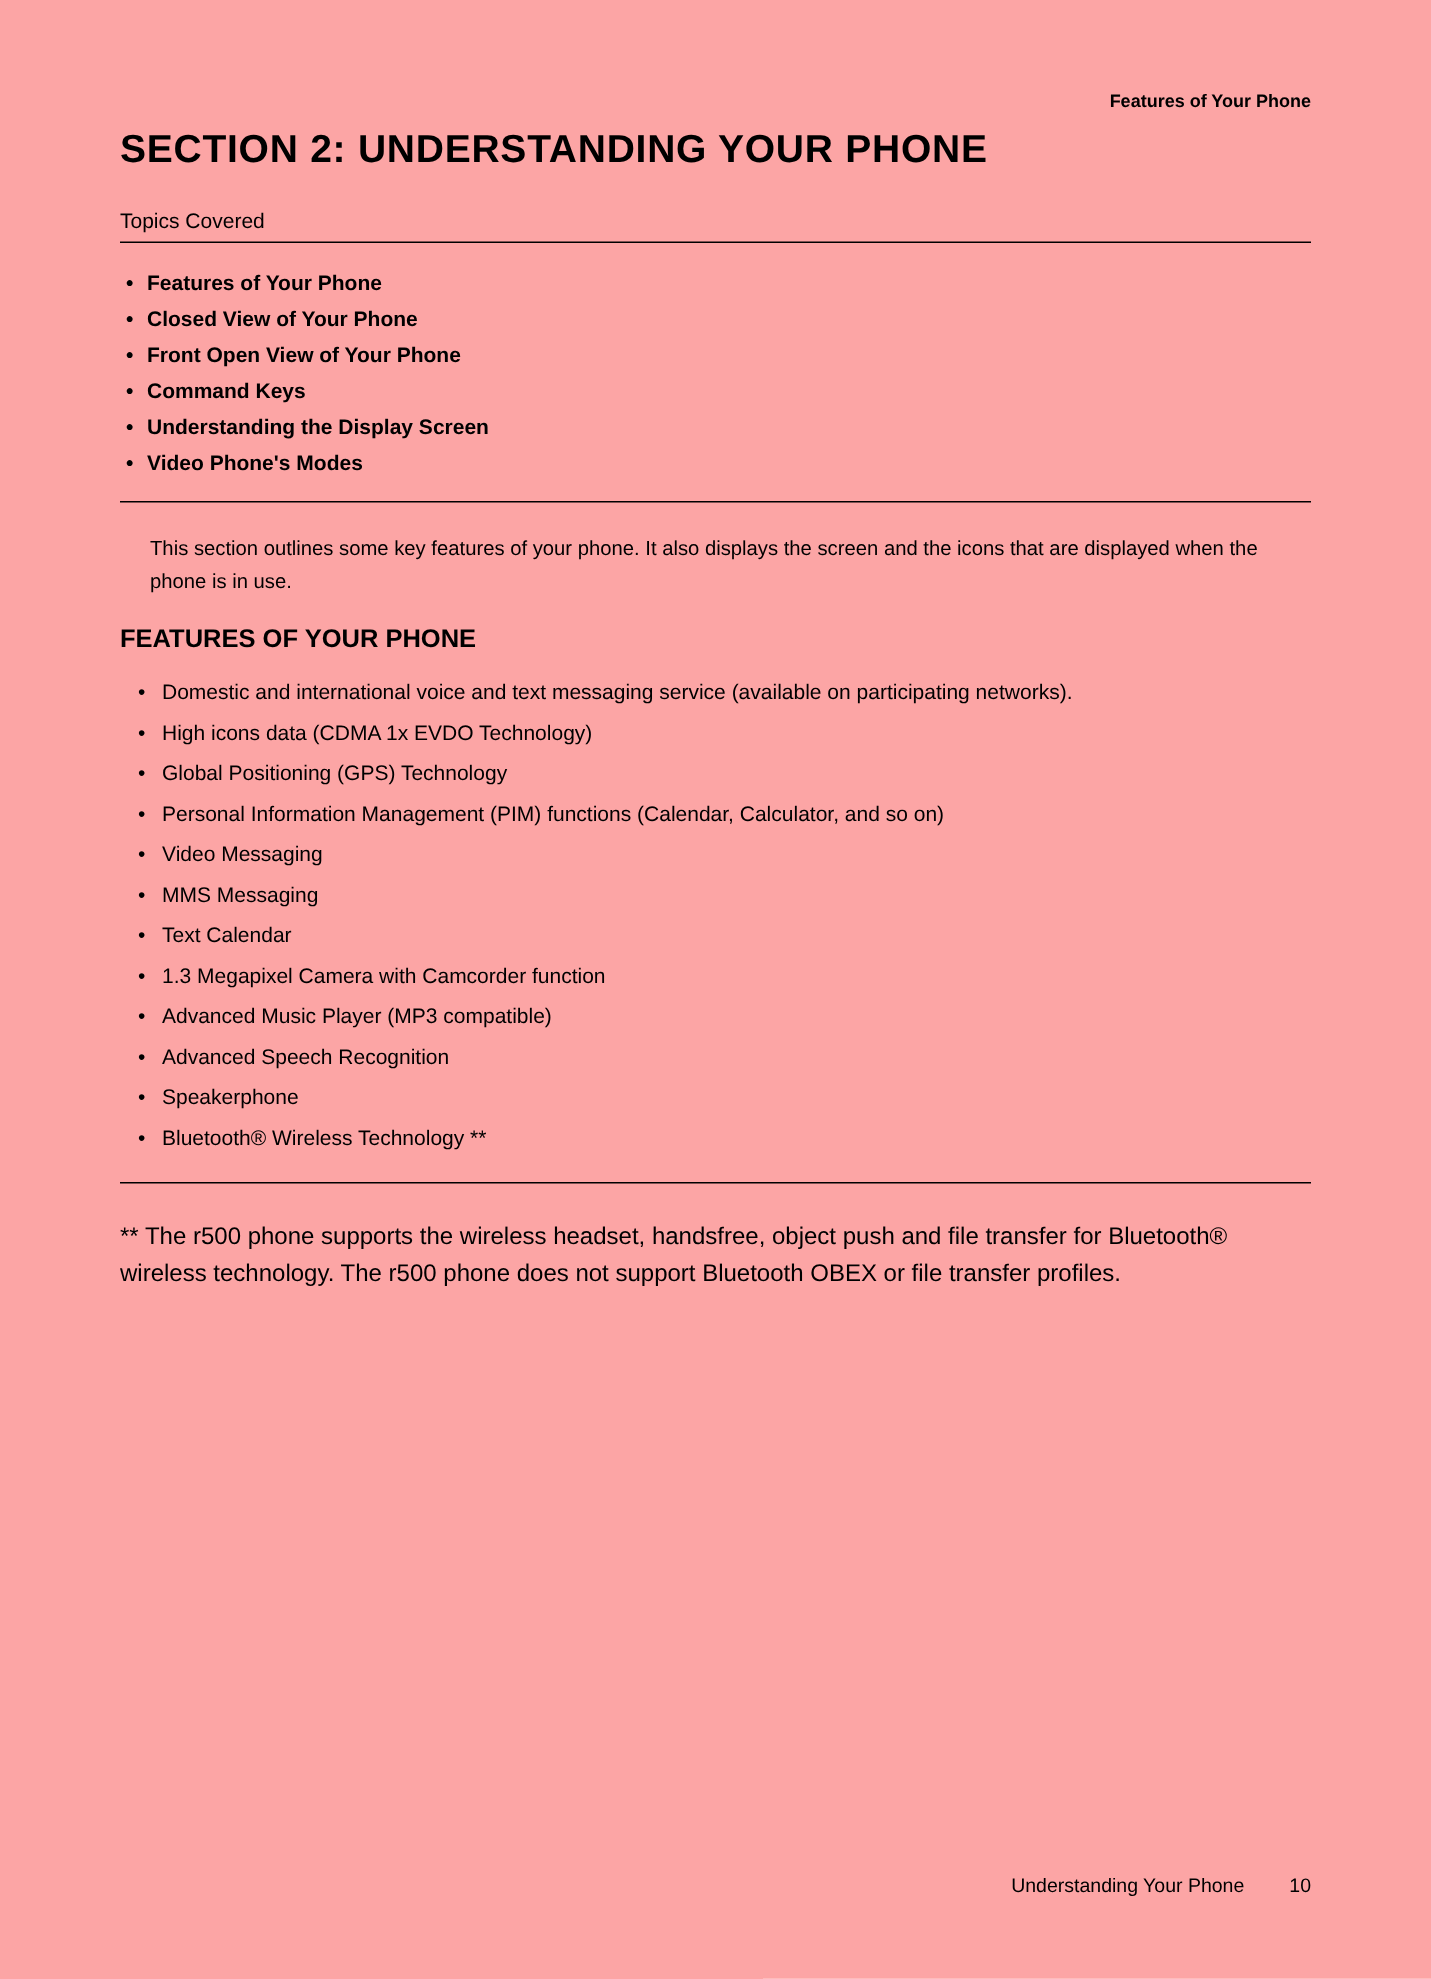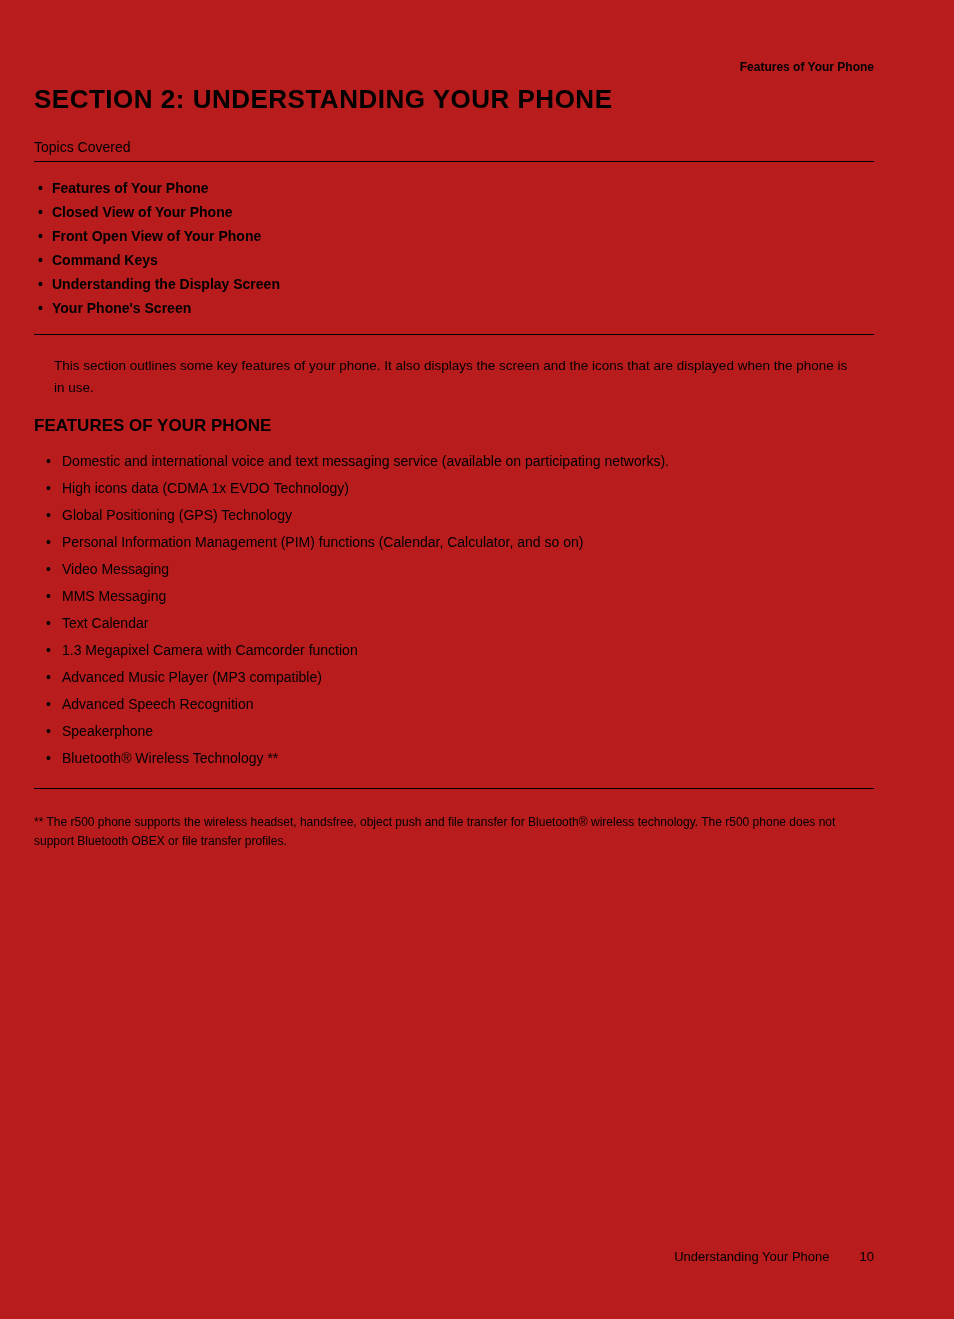--- a/index.html
+++ b/index.html
@@ -13,22 +13,22 @@
       font-family: Arial, Helvetica, sans-serif;
       font-size: 14px;
       color: #000000;
       width: 954px;
       min-height: 1319px;
     }
 
     .page-container {
       width: 954px;
       min-height: 1319px;
-      background: #b91c1c;
-      padding: 60px 80px 60px 34px;
+      background: #fca5a5;
+      padding: 60px 80px 60px 80px;
       position: relative;
     }
 
     .header-section-label {
       text-align: right;
       font-size: 12px;
       font-weight: bold;
       margin-bottom: 10px;
       color: #000;
     }
@@ -121,21 +121,21 @@
       left: 2px;
     }
 
     .footnote-divider {
       border: none;
       border-top: 1px solid #000;
       margin: 16px 0 8px 0;
     }
 
     .footnote-text {
-      font-size: 12px;
+      font-size: 16px;
       line-height: 1.55;
       color: #000;
       margin-top: 24px;
     }
 
     .page-footer {
       position: absolute;
       bottom: 55px;
       left: 80px;
       right: 80px;
@@ -167,21 +167,21 @@
   <div class="topics-covered-label">Topics Covered</div>
 
   <hr class="divider">
 
   <ul class="topics-list">
     <li>Features of Your Phone</li>
     <li>Closed View of Your Phone</li>
     <li>Front Open View of Your Phone</li>
     <li>Command Keys</li>
     <li>Understanding the Display Screen</li>
-    <li>Your Phone's Screen</li>
+    <li>Video Phone's Modes</li>
   </ul>
 
   <hr class="divider-bottom">
 
   <p class="intro-paragraph">This section outlines some key features of your phone. It also displays the screen and the icons that are displayed when the phone is in use.</p>
 
   <div class="features-heading">Features of Your Phone</div>
 
   <ul class="features-list">
     <li>Domestic and international voice and text messaging service (available on participating networks).</li>

